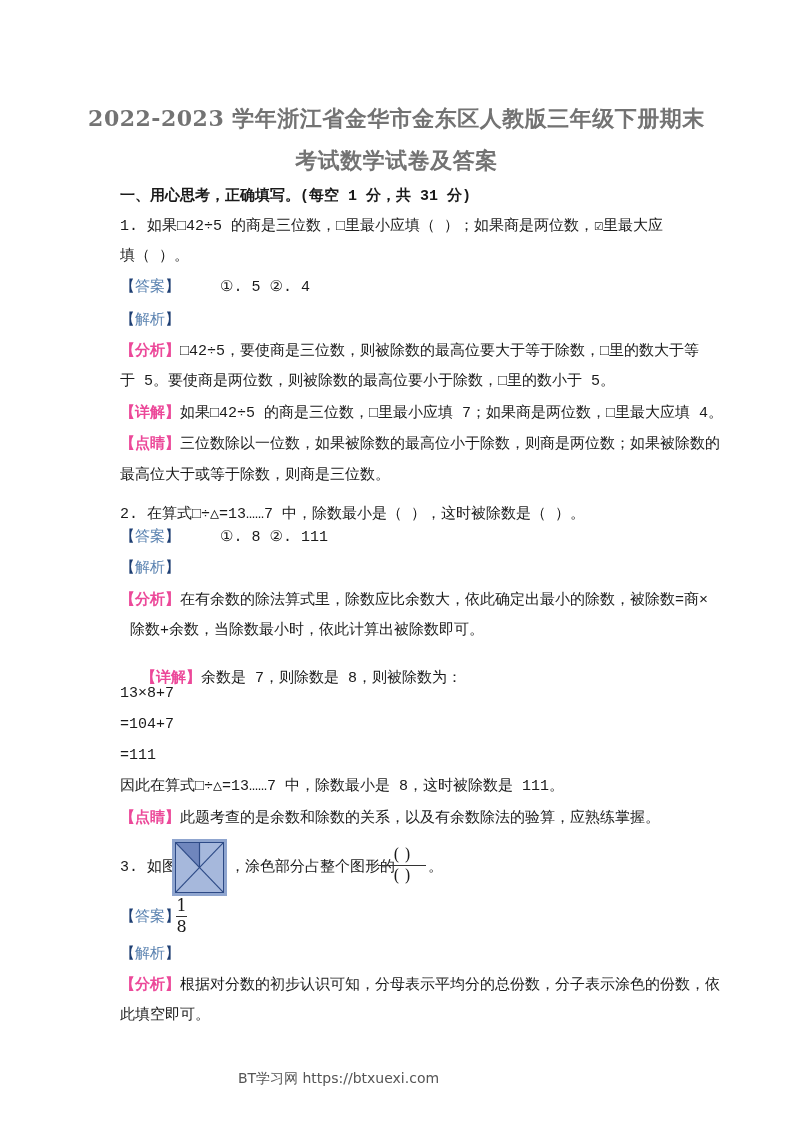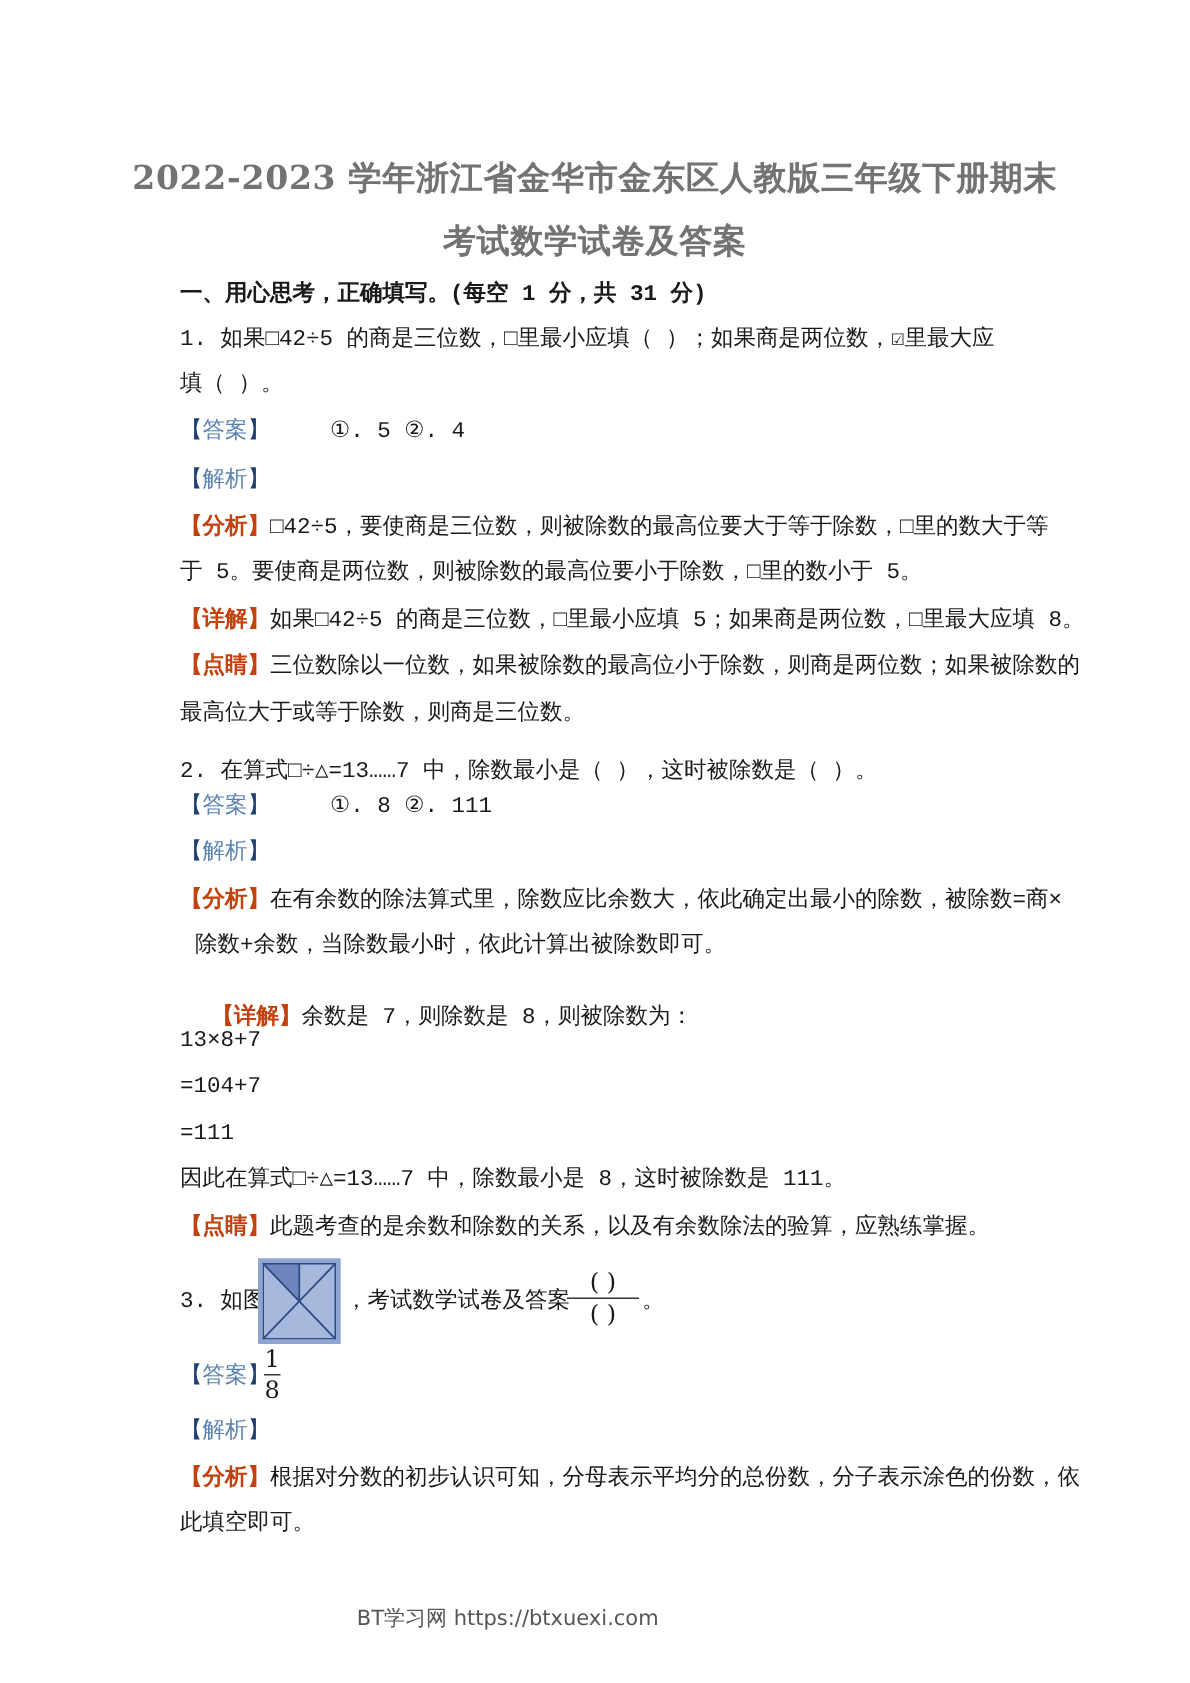--- a/index.html
+++ b/index.html
@@ -6,21 +6,21 @@
     body { width: 793px; height: 1122px; position: relative; overflow: hidden;
       font-family: "DejaVu Serif", "Liberation Serif", serif; color: #1a1a1a; }
     .title { position: absolute; left: 0; width: 793px; text-align: center;
       font-family: "DejaVu Serif", serif; font-weight: bold; font-size: 22px; color: #737373; letter-spacing: 0.5px; }
     .t1 { top: 104px; }
     .t2 { top: 146px; }
     .line { position: absolute; left: 120px; width: 560px; font-size: 15px; line-height: 18px; white-space: nowrap; font-family: Liberation Mono, monospace; }
     .bold { font-weight: bold; }
     .lbl { color: #5a82b0; }
     .lbl b { color: #1f3f73; font-weight: normal; }
-    .tag { color: #c2410c; }
+    .tag { color: #ec4899; }
     .sp { display: inline-block; }
     .figure { position: absolute; left: 172px; top: 839px; width: 55px; height: 57px; background: #a6b8dc; border: 3px solid #8fa5cf; box-sizing: border-box; }
     .frac { position: absolute; display: inline-flex; flex-direction: column; align-items: center; }
     .frac .num, .frac .den { font-size: 16px; line-height: 20px; }
     .frac .bar { height: 1px; background: #333; }
     .footer { position: absolute; top: 1070px; left: 0; width: 677px; text-align: center;
       font-family: "DejaVu Sans", sans-serif; font-size: 14px; color: #555; }
   </style>
 </head>
 <body>
@@ -38,21 +38,21 @@
   <span>①. 5     ②. 4</span>
 </div>
 <div class="line" style="top:312px;">
   <span class="lbl"><b>【</b><span>解析</span><b>】</b></span>
 </div>
 <div class="line" style="top:343px;">
   <span class="tag bold">【分析】</span><span>□42÷5，要使商是三位数，则被除数的最高位要大于等于除数，□里的数大于等</span>
 </div>
 <div class="line" style="top:373px;">于 5。要使商是两位数，则被除数的最高位要小于除数，□里的数小于 5。</div>
 <div class="line" style="top:405px;">
-  <span class="tag bold">【详解】</span><span>如果□42÷5 的商是三位数，□里最小应填 5；如果商是两位数，□里最大应填 8。</span>
+  <span class="tag bold">【详解】</span><span>如果□42÷5 的商是三位数，□里最小应填 7；如果商是两位数，□里最大应填 4。</span>
 </div>
 <div class="line" style="top:436px;">
   <span class="tag bold">【点睛】</span><span>三位数除以一位数，如果被除数的最高位小于除数，则商是两位数；如果被除数的</span>
 </div>
 <div class="line" style="top:467px;">最高位大于或等于除数，则商是三位数。</div>
 
 <div class="line" style="top:506px;">2.  在算式□÷△=13……7 中，除数最小是（              ），这时被除数是（              ）。</div>
 <div class="line" style="top:529px;">
   <span class="lbl"><b>【</b><span>答案</span><b>】</b></span>
   <span class="sp" style="width:22px;"></span>
@@ -79,21 +79,21 @@
 <div class="line" style="top:859px; width:60px;">3.  如图</div>
 <div class="figure">
   <svg width="49" height="51" viewBox="0 0 49 51">
     <polygon points="0,0 24.5,0 24.5,25.5" fill="#6f86bd"></polygon>
     <line x1="0" y1="0" x2="49" y2="51" stroke="#2d4a86" stroke-width="1.2"></line>
     <line x1="49" y1="0" x2="0" y2="51" stroke="#2d4a86" stroke-width="1.2"></line>
     <line x1="24.5" y1="0" x2="24.5" y2="25.5" stroke="#2d4a86" stroke-width="1.2"></line>
     <rect x="0.5" y="0.5" width="48" height="50" fill="none" stroke="#2d4a86" stroke-width="1"></rect>
   </svg>
 </div>
-<div class="line" style="left:230px; top:859px; width:160px;">，考试数学试卷及答案</div>
+<div class="line" style="left:230px; top:859px; width:160px;">，涂色部分占整个图形的</div>
 <div class="frac" style="left:378px; top:845px;">
   <span class="num">(      )</span>
   <span class="bar" style="width:48px;"></span>
   <span class="den">(      )</span>
 </div>
 <div class="line" style="left:428px; top:859px; width:20px;">。</div>
 
 <div class="line" style="top:909px; width:60px;">
   <span class="lbl"><b>【</b><span>答案</span><b>】</b></span>
 </div>

